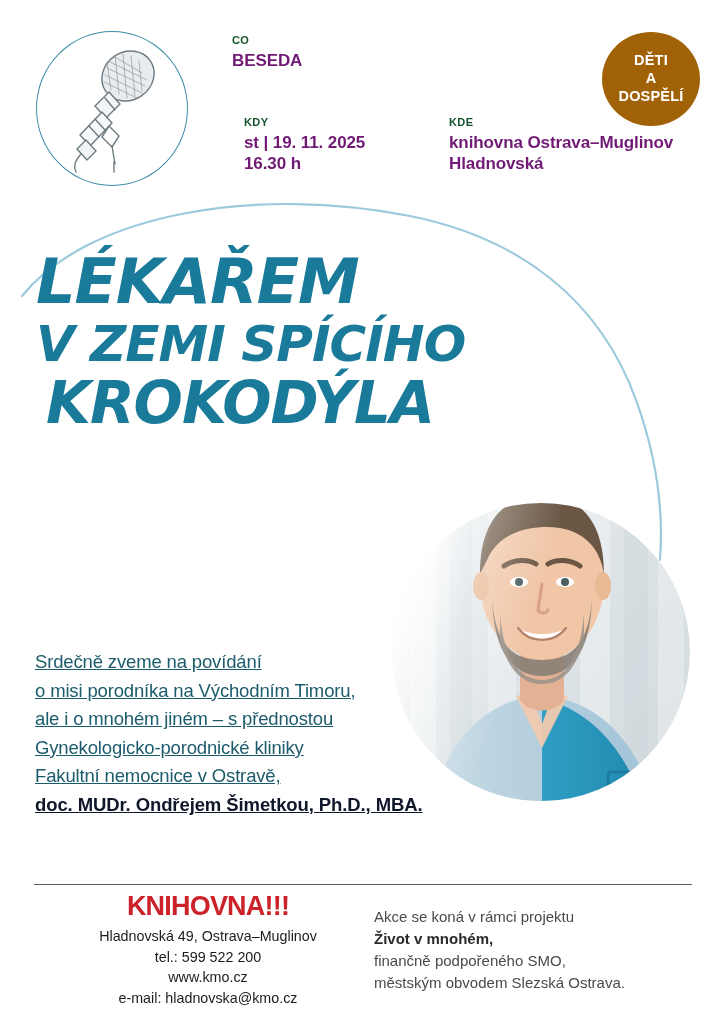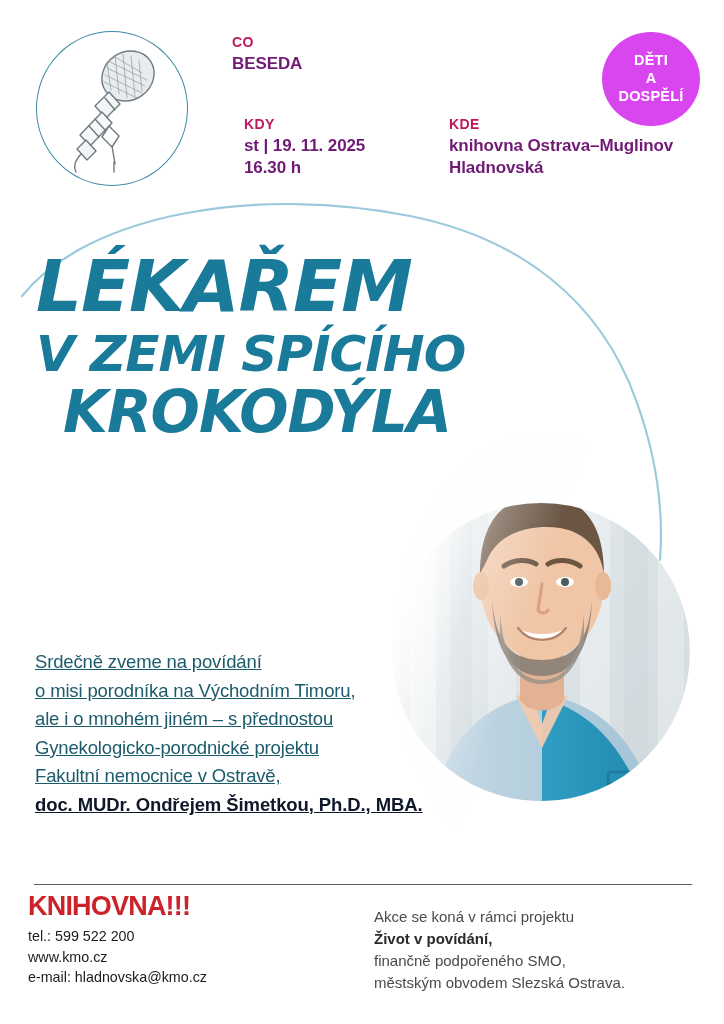--- a/index.html
+++ b/index.html
@@ -50,23 +50,23 @@
   }
 
   
   .meta {
     position: absolute;
     left: 232px;
     top: 34px;
     width: 470px;
   }
   .meta-label {
-    color: #be185d;
-    font-weight: bold;
-    font-size: 14px;
+    color: #14532d;
+    font-weight: bold;
+    font-size: 11px;
     letter-spacing: 0.4px;
     line-height: 1.15;
     margin: 0 0 3px 0;
   }
   .meta-value {
     color: #701a75;
     font-weight: bold;
     font-size: 17px;
     line-height: 1.27;
     margin: 0;
@@ -84,21 +84,21 @@
   .meta-col-kde { width: 265px; }
 
   
   .audience-badge {
     position: absolute;
     left: 602px;
     top: 32px;
     width: 98px;
     height: 94px;
     border-radius: 50%;
-    background: #d946ef;
+    background: #a16207;
     color: #ffffff;
     display: flex;
     flex-direction: column;
     align-items: center;
     justify-content: center;
     text-align: center;
     font-weight: bold;
     font-size: 14.5px;
     line-height: 1.22;
     letter-spacing: 0.2px;
@@ -131,23 +131,23 @@
     width: 520px;
     color: #1a7a9a;
     font-family: "DejaVu Sans", sans-serif;
     font-weight: bold;
     font-style: italic;
     text-transform: uppercase;
     line-height: 0.97;
     letter-spacing: -1px;
     z-index: 4;
   }
-  .title-l1 { font-size: 72px; display: block; }
+  .title-l1 { font-size: 62px; display: block; }
   .title-l2 { font-size: 50px; display: block; margin-top: 8px; }
-  .title-l3 { font-size: 58px; display: block; margin-top: 6px; margin-left: 27px; }
+  .title-l3 { font-size: 58px; display: block; margin-top: 6px; margin-left: 10px; }
 
   
   .body-text {
     position: absolute;
     left: 35px;
     top: 648px;
     width: 530px;
     color: #1b5b6b;
     font-size: 18.5px;
     line-height: 1.545;
@@ -165,23 +165,24 @@
   .footer-rule {
     position: absolute;
     left: 34px;
     top: 884px;
     width: 658px;
     height: 1px;
     background: #5b5b5b;
   }
   .footer-left {
     position: absolute;
-    left: 28px;
+    left: 48px;
     top: 893px;
     width: 320px;
+    text-align: center;
   }
   .brand {
     color: #cc2229;
     font-weight: bold;
     font-size: 27px;
     letter-spacing: -0.8px;
     line-height: 1;
     margin: 0 0 6px 0;
     font-family: "Liberation Sans", sans-serif;
   }
@@ -349,34 +350,35 @@
   <div class="title">
     <span class="title-l1">LÉKAŘEM</span>
     <span class="title-l2">V ZEMI SPÍCÍHO</span>
     <span class="title-l3">KROKODÝLA</span>
   </div>
 
   <div class="body-text">
     <p>Srdečně zveme na povídání</p>
     <p>o misi porodníka na Východním Timoru,</p>
     <p>ale i o mnohém jiném – s přednostou</p>
-    <p>Gynekologicko-porodnické projektu</p>
+    <p>Gynekologicko-porodnické kliniky</p>
     <p>Fakultní nemocnice v Ostravě,</p>
     <p class="speaker">doc. MUDr. Ondřejem Šimetkou, Ph.D., MBA.</p>
   </div>
 
   <div class="footer-rule"></div>
 
   <div class="footer-left">
     <p class="brand">KNIHOVNA!!!</p>
+    <p class="contact">Hladnovská 49, Ostrava–Muglinov</p>
     <p class="contact">tel.: 599 522 200</p>
     <p class="contact">www.kmo.cz</p>
     <p class="contact">e-mail: hladnovska@kmo.cz</p>
   </div>
 
   <div class="footer-right">
     <p>Akce se koná v rámci projektu</p>
-    <p class="project-name">Život v povídání,</p>
+    <p class="project-name">Život v mnohém,</p>
     <p>finančně podpořeného SMO,</p>
     <p>městským obvodem Slezská Ostrava.</p>
   </div>
 
 </div>
 
 </body></html>

